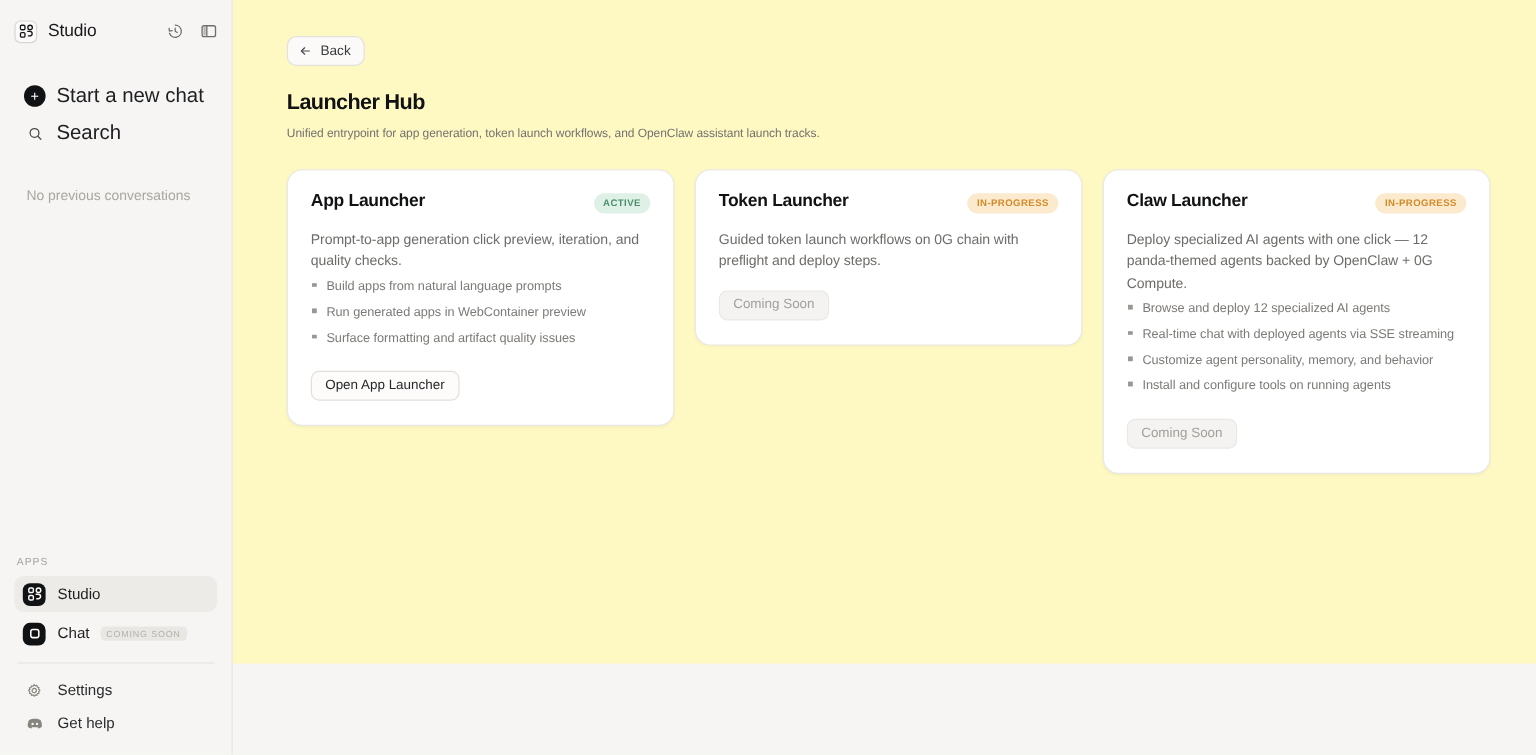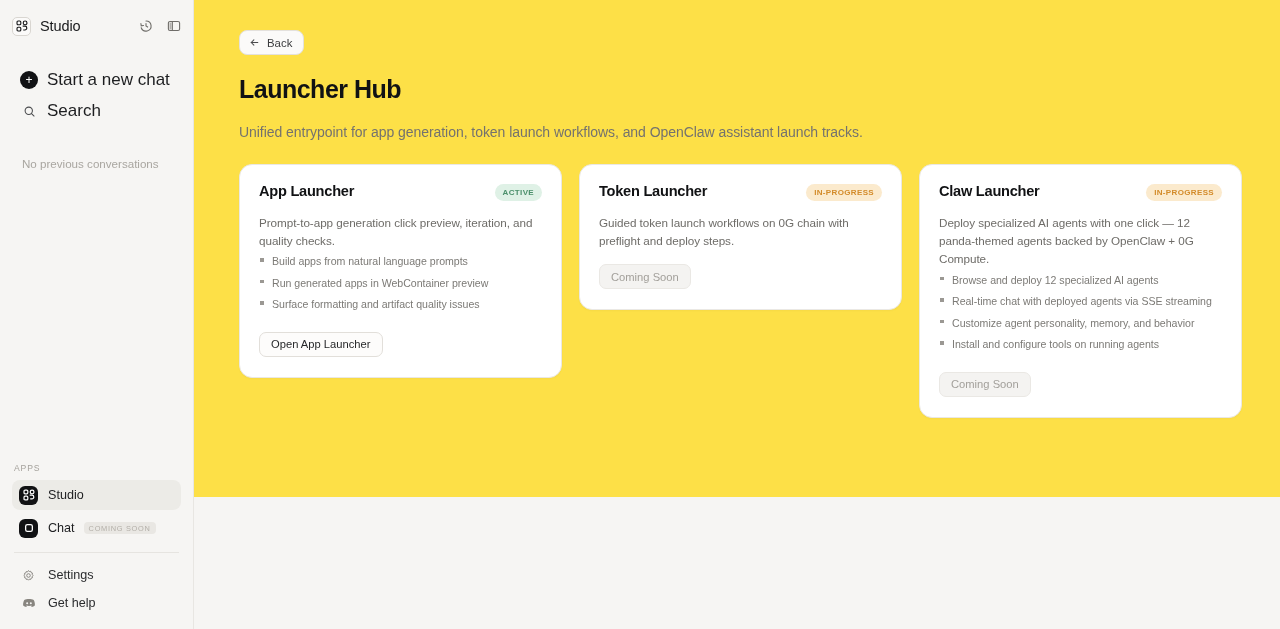--- a/index.html
+++ b/index.html
@@ -78,38 +78,38 @@
   }
   .sb-div { height: 1px; background: #e6e4e0; margin: 9px 2px 8px 2px; }
   .foot-row {
     display: flex; align-items: center; height: 28px;
     padding: 0 7px; border-radius: 7px; cursor: pointer;
   }
   .foot-ico { width: 19px; flex: 0 0 19px; display: flex; align-items: center; justify-content: center; }
   .foot-label { font-size: 12.6px; color: #2b2c2e; margin-left: 10px; }
 
   
-  .main { flex: 1 1 auto; height: 497px; overflow: hidden; position: relative; background: #fde047; }
+  .main { flex: 1 1 auto; height: 553px; overflow: hidden; position: relative; background: #fef9c3; }
   .main-inner { padding: 30px 38px 0 45px; }
 
   .back-btn {
     display: inline-flex; align-items: center; gap: 7px;
     height: 25px; padding: 0 11px 0 9px;
     background: #fbfaf9; border: 1px solid #e4e1dd;
     border-radius: 8px; cursor: pointer;
     font-size: 11.4px; color: #3b3c3e;
   }
 
   .page-title {
     margin-top: 21px;
-    font-size: 25px; font-weight: 700; color: #111214;
+    font-size: 18px; font-weight: 700; color: #111214;
     letter-spacing: -0.5px; line-height: 1.1;
   }
   .page-sub {
-    margin-top: 20px; font-size: 14px; color: #74726e; letter-spacing: -0.05px;
+    margin-top: 10px; font-size: 10px; color: #74726e; letter-spacing: -0.05px;
   }
 
   .cards {
     margin-top: 24px; display: flex; gap: 17px; align-items: flex-start;
   }
   .card {
     flex: 1 1 0; background: #ffffff;
     border: 1px solid #eae8e4; border-radius: 13px;
     padding: 18px 19px 20px 19px;
     box-shadow: 0 1px 2px rgba(20,18,15,0.03);

